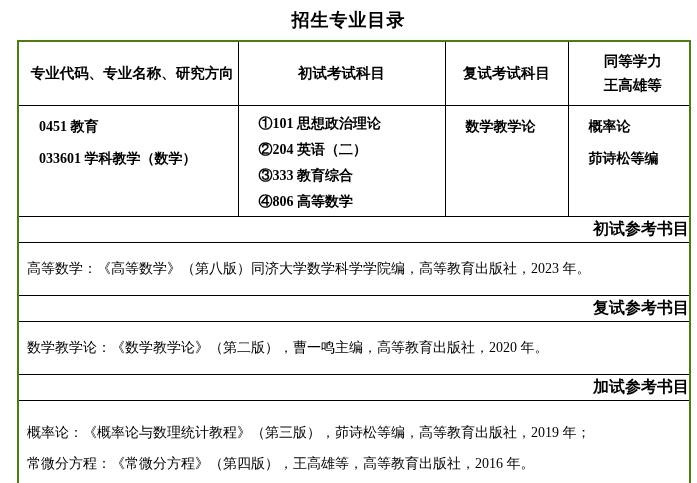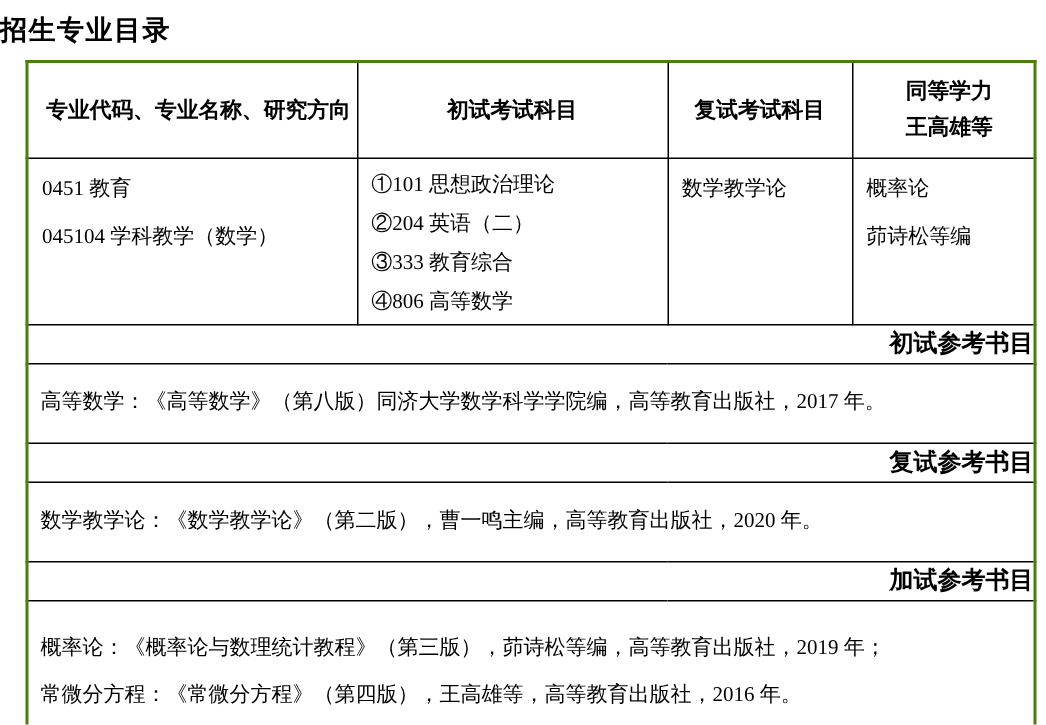--- a/index.html
+++ b/index.html
@@ -5,20 +5,21 @@
   * { margin: 0; padding: 0; box-sizing: border-box; }
   html, body {
     width: 697px;
     height: 483px;
     background: #ffffff;
     font-family: "Liberation Serif", "DejaVu Serif", serif;
     color: #000000;
   }
   .page { position: relative; width: 697px; height: 483px; overflow: hidden; }
   .doc-title {
+    text-align: center;
     font-size: 18px;
     font-weight: bold;
     padding-top: 8px;
     height: 40px;
     letter-spacing: 1px;
   }
   table.catalog {
     border-collapse: collapse;
     table-layout: fixed;
     width: 672px;
@@ -35,22 +36,23 @@
     font-weight: bold;
     font-size: 14.5px;
     vertical-align: middle;
     text-align: center;
   }
   th.align-left { text-align: left; padding-left: 8px; }
   th.align-left div { line-height: 24px; }
   tr.data-row { height: 111px; }
   tr.data-row td {
     vertical-align: top;
-    padding: 5px 6px 0 9px;
+    padding: 5px 6px 0 20px;
     line-height: 32px;
+    font-weight: bold;
   }
   tr.data-row td.tight { line-height: 26px; }
   tr.section-row { height: 26px; }
   tr.section-row td {
     text-align: right;
     font-weight: bold;
     font-size: 16px;
     vertical-align: middle;
   }
   tr.content-row td {
@@ -84,21 +86,21 @@
       <th>复试考试科目</th>
       <th class="align-left">
         <div>同等学力</div>
         <div>王高雄等</div>
       </th>
     </tr>
 
     <tr class="data-row">
       <td>
         <div>0451 教育</div>
-        <div>045104 学科教学（数学）</div>
+        <div>033601 学科教学（数学）</div>
       </td>
       <td class="tight">
         <div>①101 思想政治理论</div>
         <div>②204 英语（二）</div>
         <div>③333 教育综合</div>
         <div>④806 高等数学</div>
       </td>
       <td>
         <div>数学教学论</div>
       </td>
@@ -106,21 +108,21 @@
         <div>概率论</div>
         <div>茆诗松等编</div>
       </td>
     </tr>
 
     <tr class="section-row">
       <td colspan="4">初试参考书目</td>
     </tr>
     <tr class="content-row single">
       <td colspan="4">
-        <div>高等数学：《高等数学》（第八版）同济大学数学科学学院编，高等教育出版社，2017 年。</div>
+        <div>高等数学：《高等数学》（第八版）同济大学数学科学学院编，高等教育出版社，2023 年。</div>
       </td>
     </tr>
 
     <tr class="section-row">
       <td colspan="4">复试参考书目</td>
     </tr>
     <tr class="content-row single">
       <td colspan="4">
         <div>数学教学论：《数学教学论》（第二版），曹一鸣主编，高等教育出版社，2020 年。</div>
       </td>

